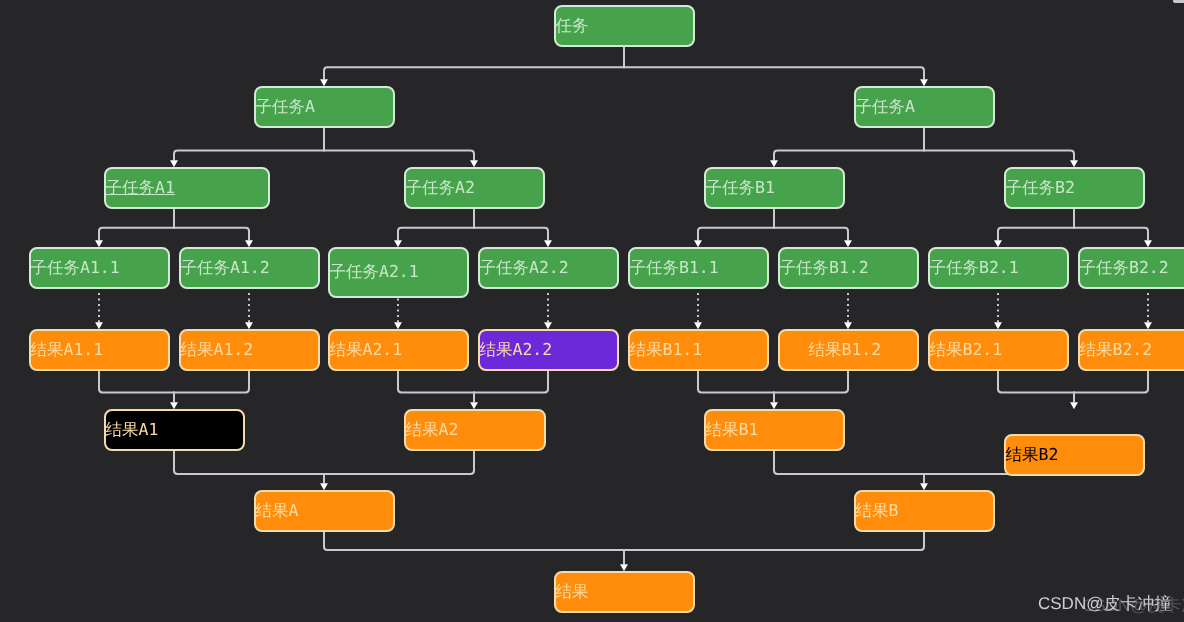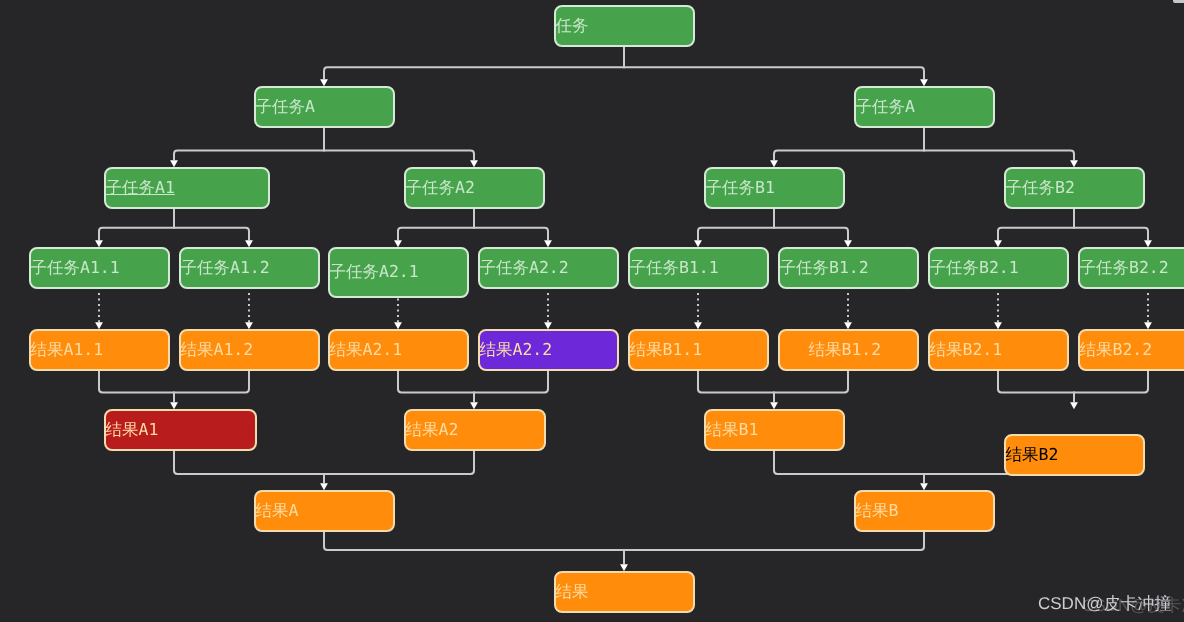--- a/index.html
+++ b/index.html
@@ -240,21 +240,21 @@
     </div>
     <div class="node result" style="left: 777.5px; top: 329px; width: 141px; height: 42px; background: rgb(255, 140, 10); border-color: rgb(245, 220, 173); color: rgb(252, 220, 166); padding-left: 29px;">
       <span>结果B1.2</span>
     </div>
     <div class="node result" style="left: 927.5px; top: 329px; width: 141px; height: 42px; background: rgb(255, 140, 10); border-color: rgb(245, 220, 173); color: rgb(252, 220, 166);">
       <span>结果B2.1</span>
     </div>
     <div class="node result" style="left: 1077.5px; top: 329px; width: 141px; height: 42px; background: rgb(255, 140, 10); border-color: rgb(245, 220, 173); color: rgb(252, 220, 166);">
       <span>结果B2.2</span>
     </div>
-    <div class="node result" style="left: 103.5px; top: 409px; width: 153px; height: 42px; background: #b91c1c; border-color: rgb(245, 220, 173); color: rgb(252, 220, 166);">
+    <div class="node result" style="left: 103.5px; top: 409px; width: 141px; height: 42px; background: #000000; border-color: rgb(245, 220, 173); color: rgb(252, 220, 166);">
       <span>结果A1</span>
     </div>
     <div class="node result" style="left: 403.5px; top: 409px; width: 142px; height: 42px; background: rgb(255, 140, 10); border-color: rgb(245, 220, 173); color: rgb(252, 220, 166);">
       <span>结果A2</span>
     </div>
     <div class="node result" style="left: 703.5px; top: 409px; width: 141px; height: 42px; background: rgb(255, 140, 10); border-color: rgb(245, 220, 173); color: rgb(252, 220, 166);">
       <span>结果B1</span>
     </div>
     <div class="node result" style="left: 1003.5px; top: 434px; width: 141px; height: 42px; background: rgb(255, 140, 10); border-color: rgb(245, 220, 173); color: #000000;">
       <span>结果B2</span>

